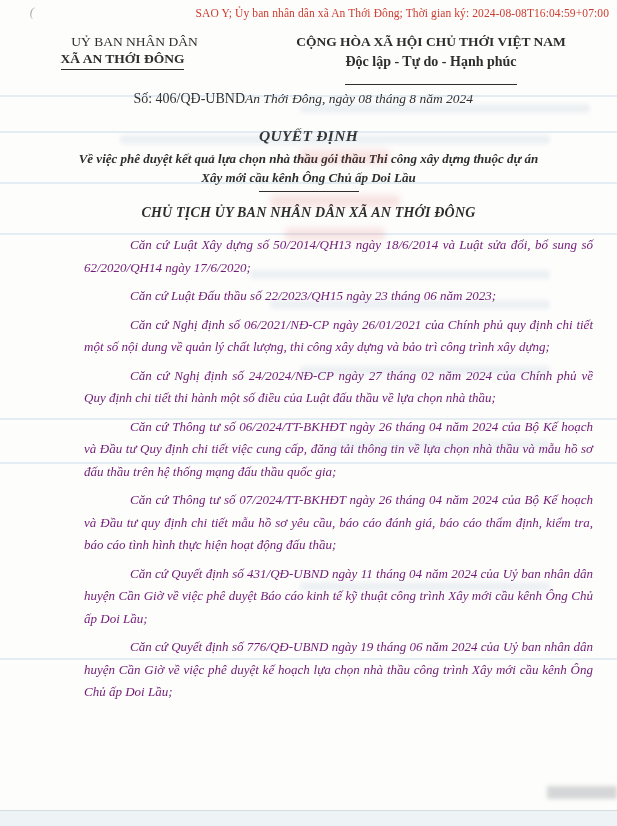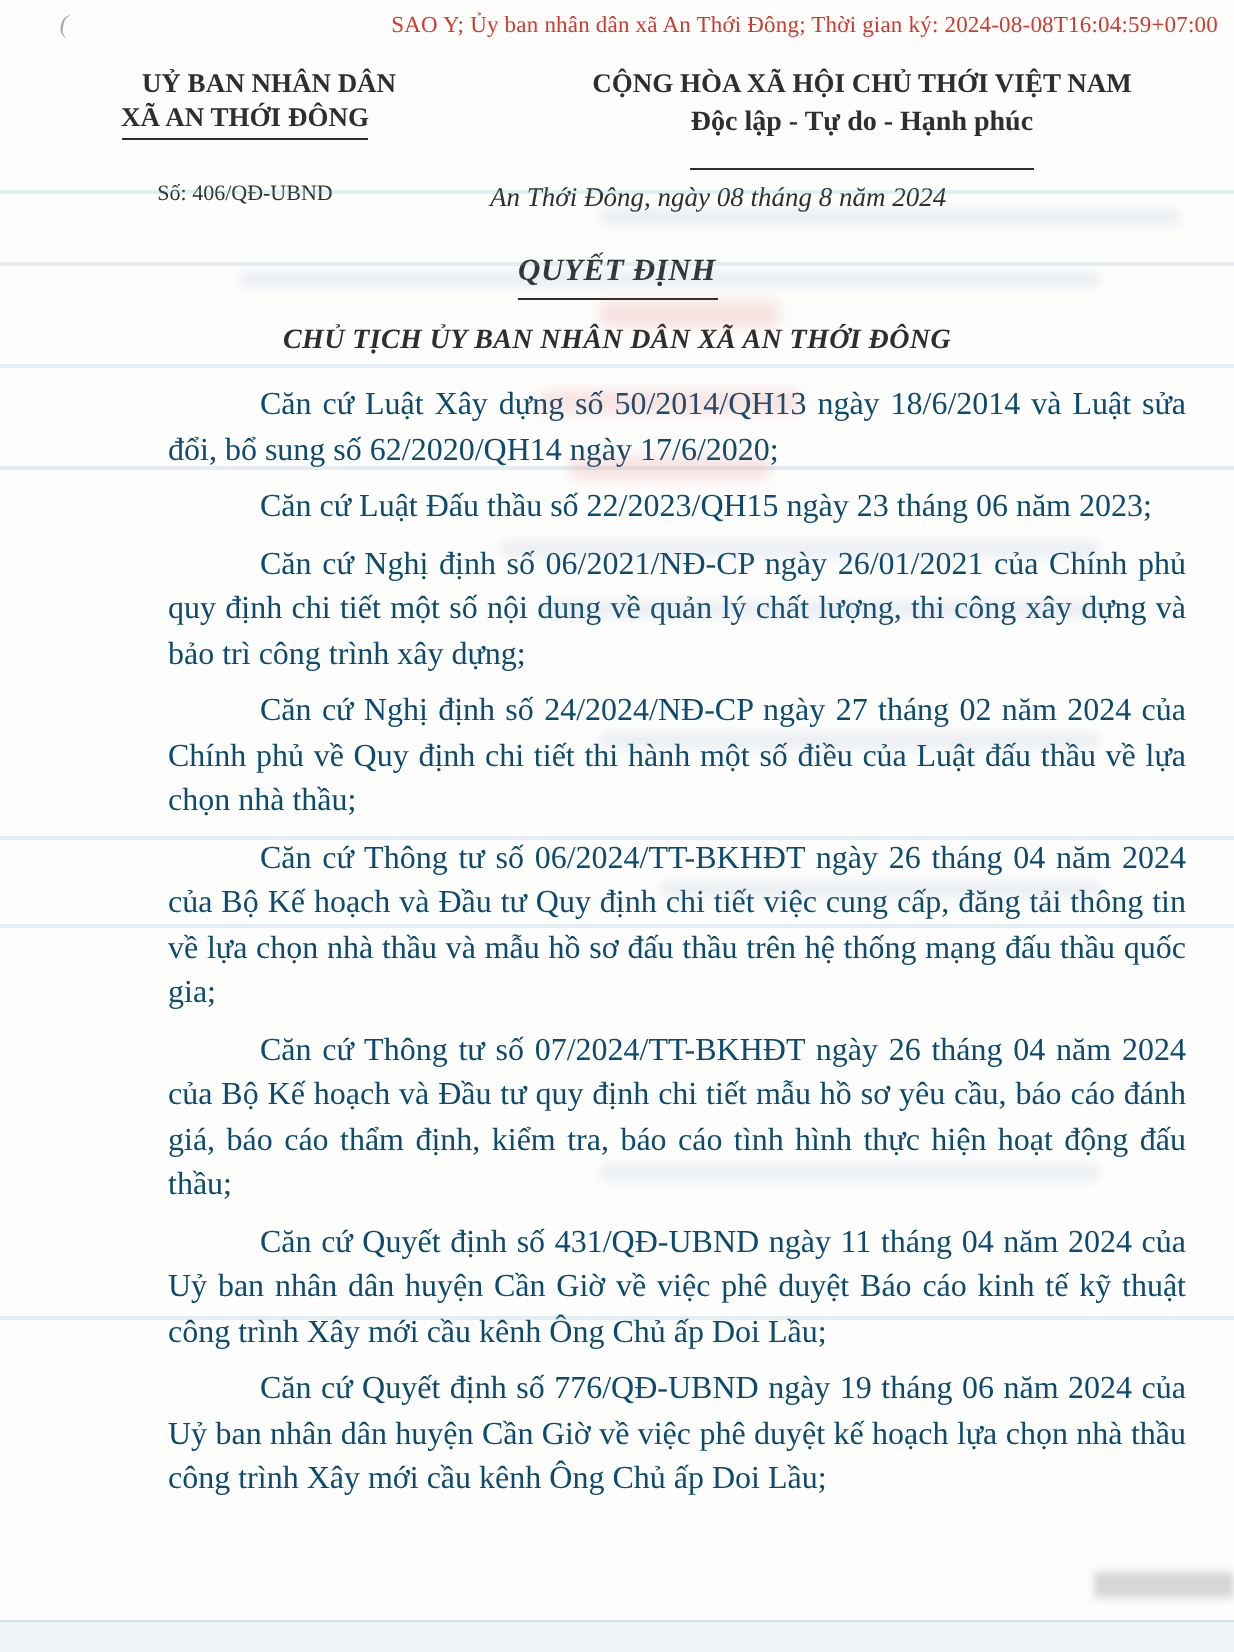--- a/index.html
+++ b/index.html
@@ -25,44 +25,45 @@
     padding:7px 8px 0 4px;
     text-align:right;
     font-size:11.5px;
     color:#cf3a2e;
     letter-spacing:0.1px;
   }
   
   .header-row{display:flex;margin-top:14px;}
   .header-left{width:245px;text-align:center;}
   .header-right{flex:1;text-align:center;}
-  .org-line1{font-weight:bold;font-size:13.5px;line-height:17px;padding-left:24px;}
+  .org-line1{font-weight:normal;font-size:13.5px;line-height:17px;padding-left:24px;}
   .org-line2{font-weight:bold;font-size:13.5px;line-height:17px;}
   .org-line2 .ul{border-bottom:1.5px solid #2e2e2e;padding-bottom:3px;}
   .motto-line1{font-weight:bold;font-size:13.5px;line-height:17px;}
   .motto-line2{font-weight:bold;font-size:14px;line-height:17px;margin-top:3px;}
   .motto-line2 .ul{border-bottom:1.5px solid #2e2e2e;padding-bottom:15px;}
   .meta-row{display:flex;margin-top:21px;}
-  .doc-number{width:245px;text-align:center;font-size:11px;}
+  .doc-number{width:245px;text-align:right;font-size:14px;}
   .dateline{flex:1;text-align:left;font-style:italic;font-size:13.5px;}
   
   .title-block{text-align:center;margin-top:20px;font-style:italic;}
   .title-main{font-weight:bold;font-size:15.5px;letter-spacing:0.3px;}
   .title-sub{font-weight:bold;font-size:13px;line-height:19px;max-width:470px;margin:4px auto 0;}
   .title-underline{width:100px;height:0;border-bottom:1.5px solid #2e2e2e;margin:4px auto 0;}
   .title-authority{font-weight:bold;font-size:14px;margin-top:13px;letter-spacing:0.2px;}
   
   .body-text{margin-top:13px;padding:0 24px 0 84px;}
   .body-text p{
     margin:0 0 6px 0;
     text-indent:46px;
-    font-size:16px;
+    font-style:italic;
+    font-size:13px;
     line-height:22.5px;
     text-align:justify;
-    color:#0c4a6e;
+    color:#701a75;
   }
 </style>
 </head>
 <body>
 
 <div class="page">
 
   <div class="artifact pen-mark">(</div>
   <div class="artifact scanline" style="top:95px"></div>
   <div class="artifact scanline" style="top:131px"></div>
@@ -97,20 +98,21 @@
     </div>
   </div>
 
   <div class="meta-row">
     <div class="doc-number">Số: 406/QĐ-UBND</div>
     <div class="dateline">An Thới Đông, ngày 08 tháng 8 năm 2024</div>
   </div>
 
   <div class="title-block">
     <div class="title-main">QUYẾT ĐỊNH</div>
+    <div class="title-sub">Về việc phê duyệt kết quả lựa chọn nhà thầu gói thầu Thi công xây dựng thuộc dự án Xây mới cầu kênh Ông Chủ ấp Doi Lầu</div>
     <div class="title-underline"></div>
     <div class="title-authority">CHỦ TỊCH ỦY BAN NHÂN DÂN XÃ AN THỚI ĐÔNG</div>
   </div>
 
   <div class="body-text">
     <p>Căn cứ Luật Xây dựng số 50/2014/QH13 ngày 18/6/2014 và Luật sửa đổi, bổ sung số 62/2020/QH14 ngày 17/6/2020;</p>
     <p>Căn cứ Luật Đấu thầu số 22/2023/QH15 ngày 23 tháng 06 năm 2023;</p>
     <p>Căn cứ Nghị định số 06/2021/NĐ-CP ngày 26/01/2021 của Chính phủ quy định chi tiết một số nội dung về quản lý chất lượng, thi công xây dựng và bảo trì công trình xây dựng;</p>
     <p>Căn cứ Nghị định số 24/2024/NĐ-CP ngày 27 tháng 02 năm 2024 của Chính phủ về Quy định chi tiết thi hành một số điều của Luật đấu thầu về lựa chọn nhà thầu;</p>
     <p>Căn cứ Thông tư số 06/2024/TT-BKHĐT ngày 26 tháng 04 năm 2024 của Bộ Kế hoạch và Đầu tư Quy định chi tiết việc cung cấp, đăng tải thông tin về lựa chọn nhà thầu và mẫu hồ sơ đấu thầu trên hệ thống mạng đấu thầu quốc gia;</p>

